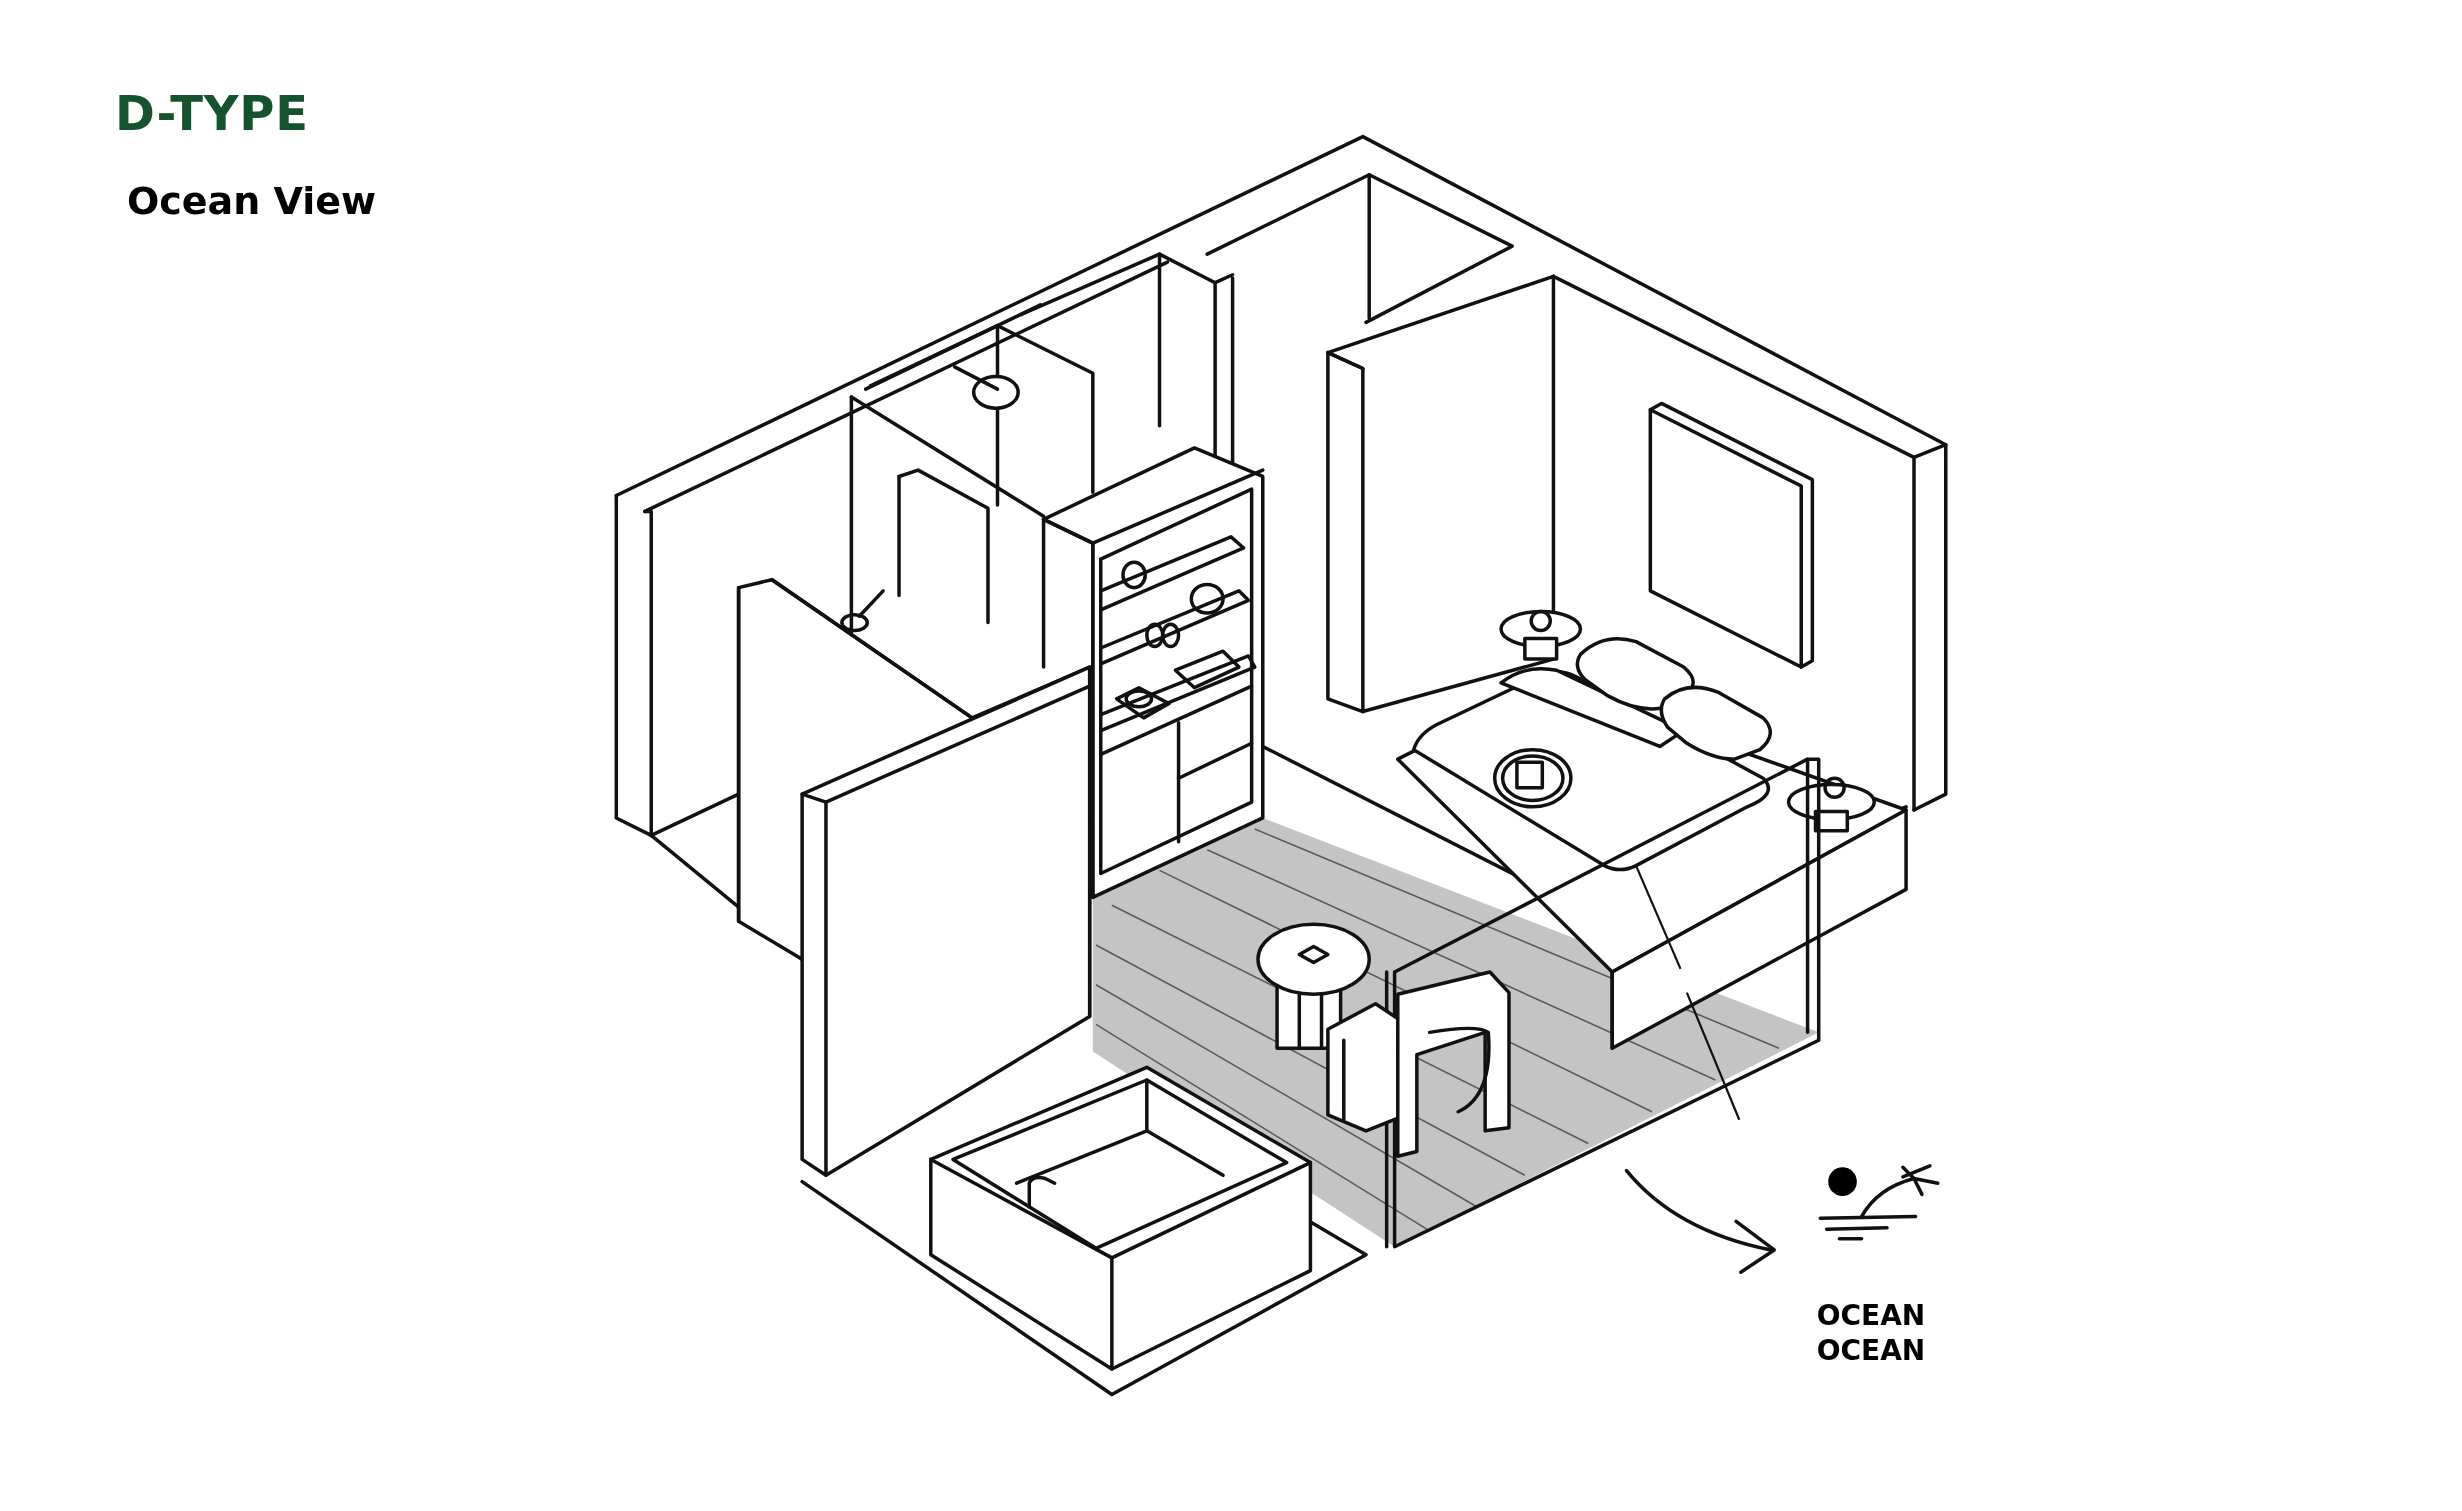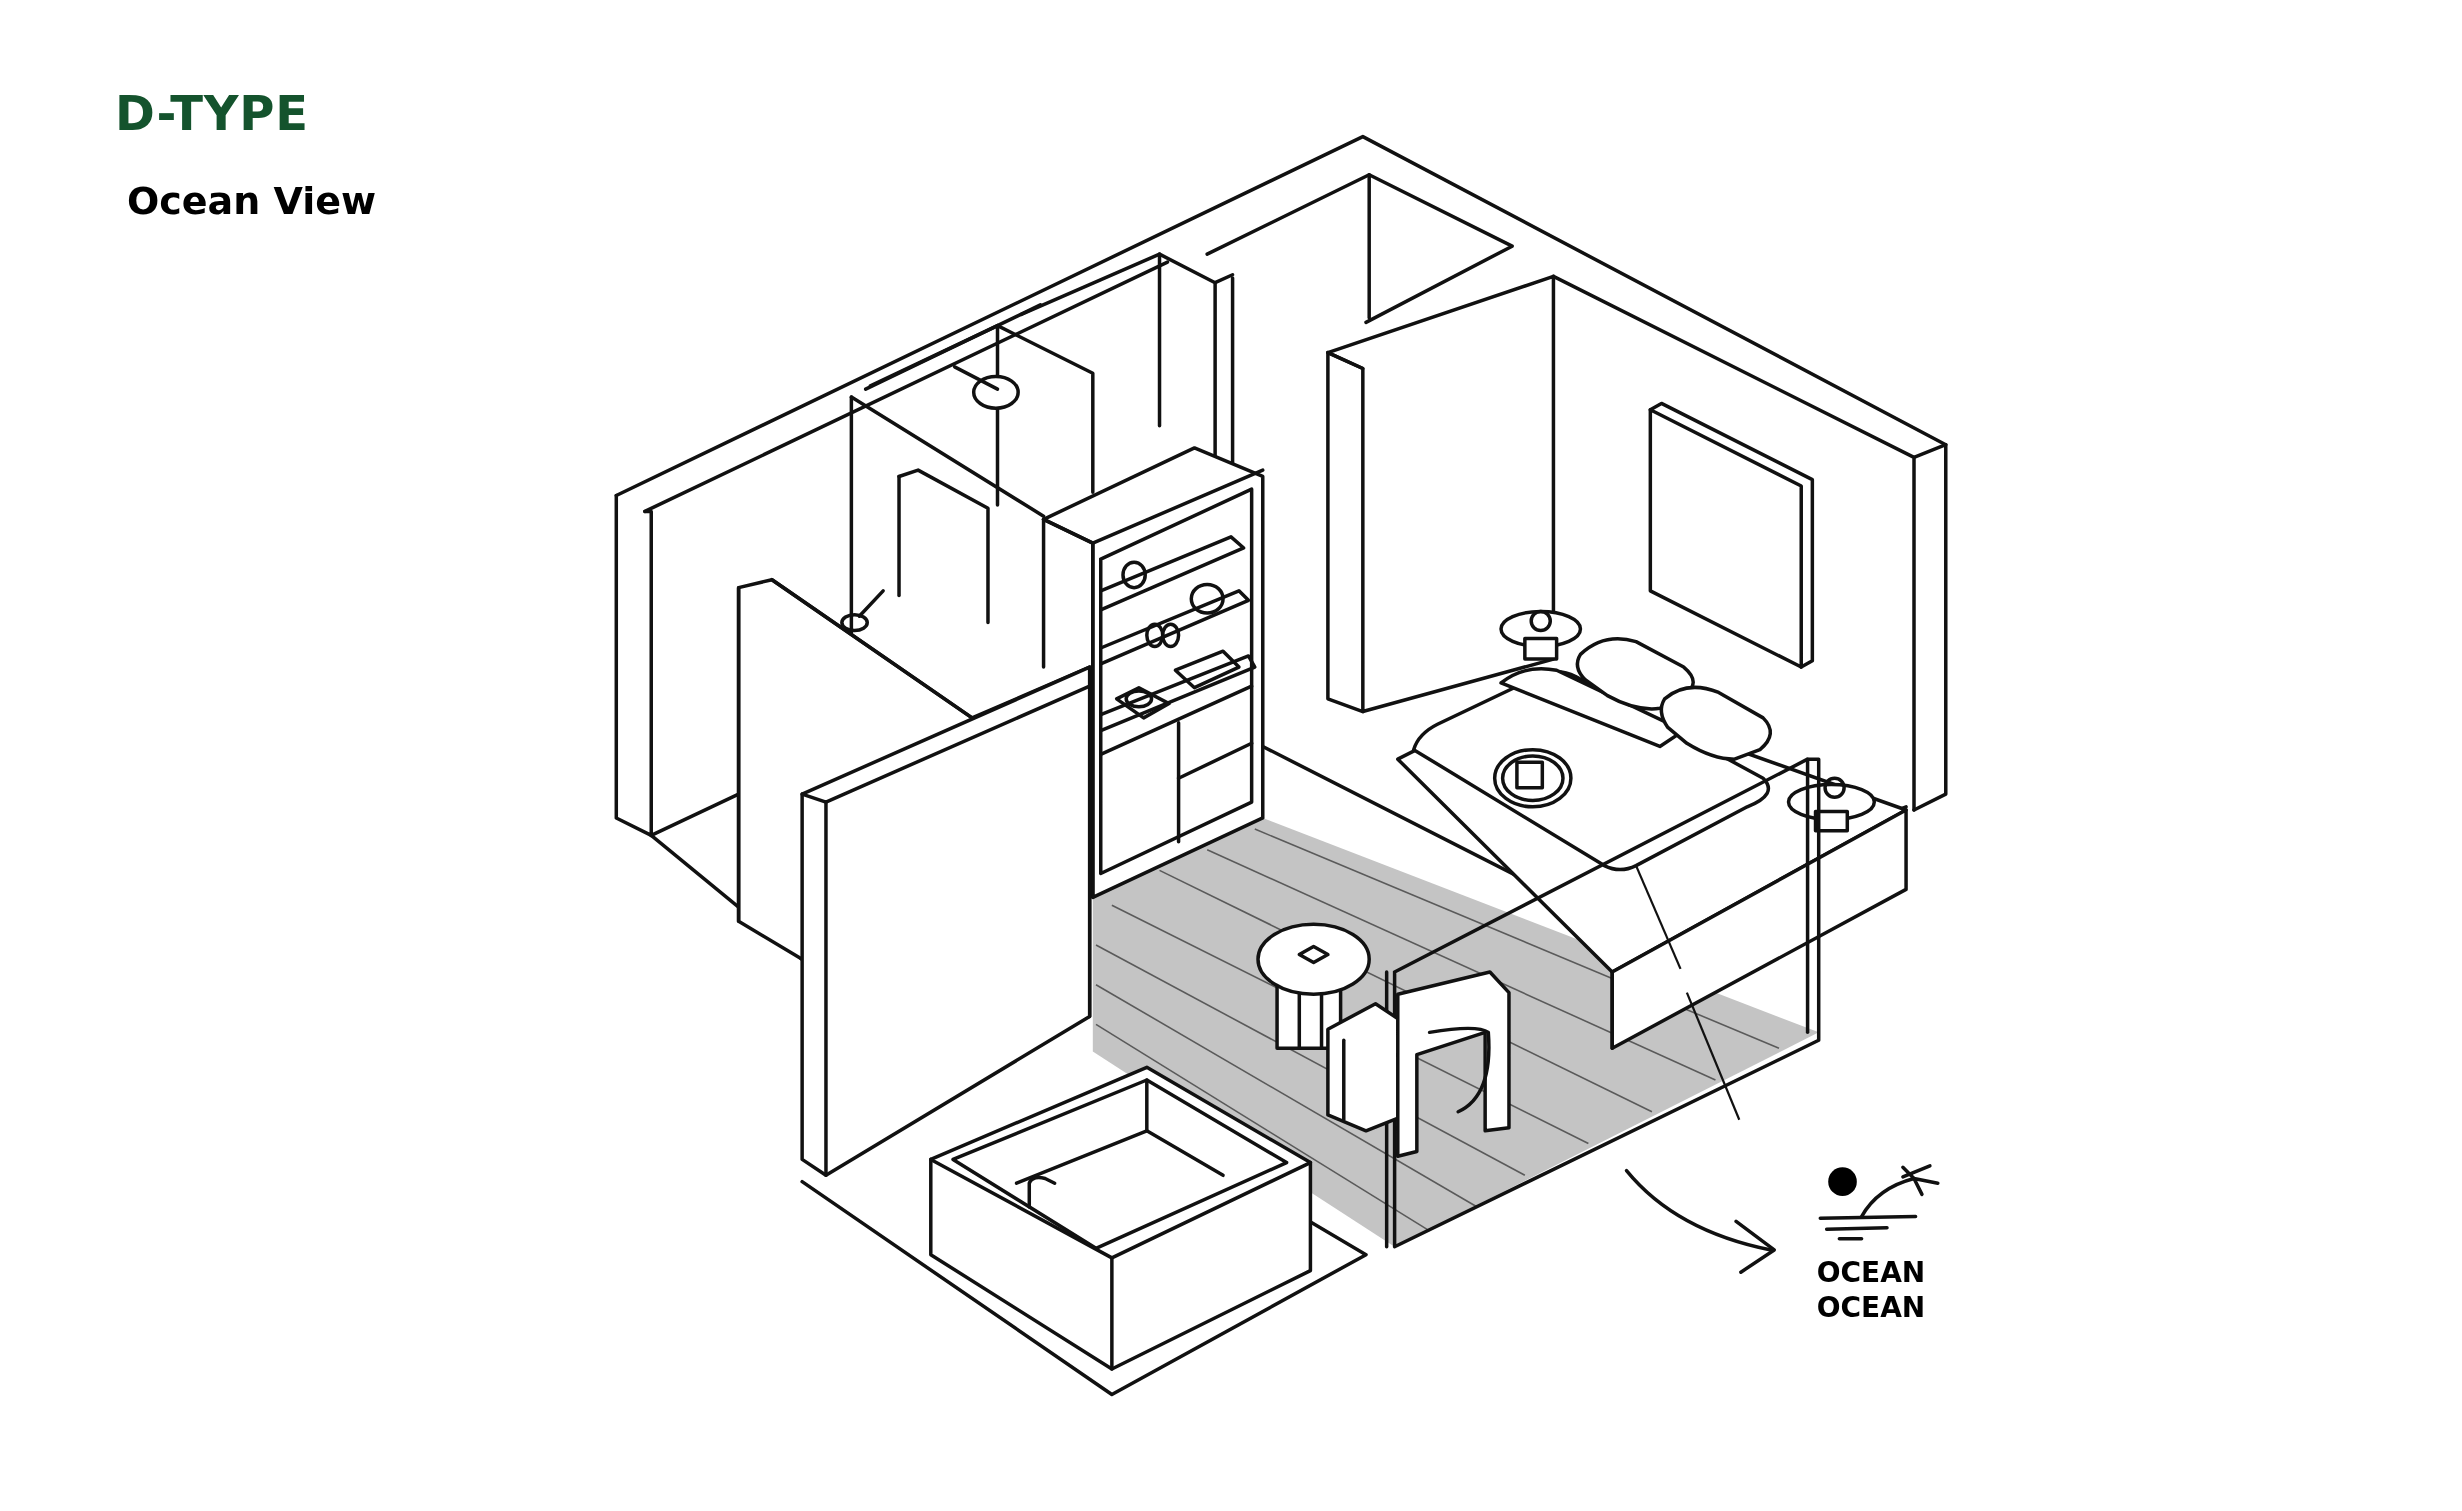--- a/index.html
+++ b/index.html
@@ -1,20 +1,20 @@
 <!DOCTYPE html>
 <html style="font-size:13px"><head>
 <meta charset="utf-8">
 <style>
   html, body { margin:0; padding:0; background:#ffffff; }
   body { width:2462px; height:1512px; position:relative; overflow:hidden; font-family:"Liberation Sans", sans-serif; }
   .title { position:absolute; left:115px; top:89px; font-size:48px; font-weight:700; color:#14532d; letter-spacing:0.8px; line-height:1; font-family:"DejaVu Sans", sans-serif; }
   .subtitle { position:absolute; left:117px; top:182px; font-size:38px; font-weight:700; color:#000; line-height:1; font-family:"DejaVu Sans", sans-serif;margin-left:10px; }
   .drawing { position:absolute; left:0; top:0; width:2462px; height:1512px; }
-  .badge-label { position:absolute; font-weight:700; color:#000; font-size:28px; line-height:1; text-align:center; width:164px; font-family:"DejaVu Sans", sans-serif; }
+  .badge-label { position:absolute; font-weight:700; color:#000; font-size:28px; line-height:1; text-align:center; width:164px; font-family:"DejaVu Sans", sans-serif;margin-top:43px; }
   svg .ln { fill:none; stroke:#111; stroke-width:2.2; stroke-linejoin:round; stroke-linecap:round; }
   svg .wf { fill:#fff; stroke:#111; stroke-width:2.2; stroke-linejoin:round; }
   svg .floor { fill:#c4c4c4; stroke:none; }
   svg .plank { stroke:#5a5a5a; stroke-width:1; fill:none; }
   svg .thin { fill:none; stroke:#111; stroke-width:1.4; }
 </style>
 </head>
 <body>
 
 <div class="title">D-TYPE</div>

